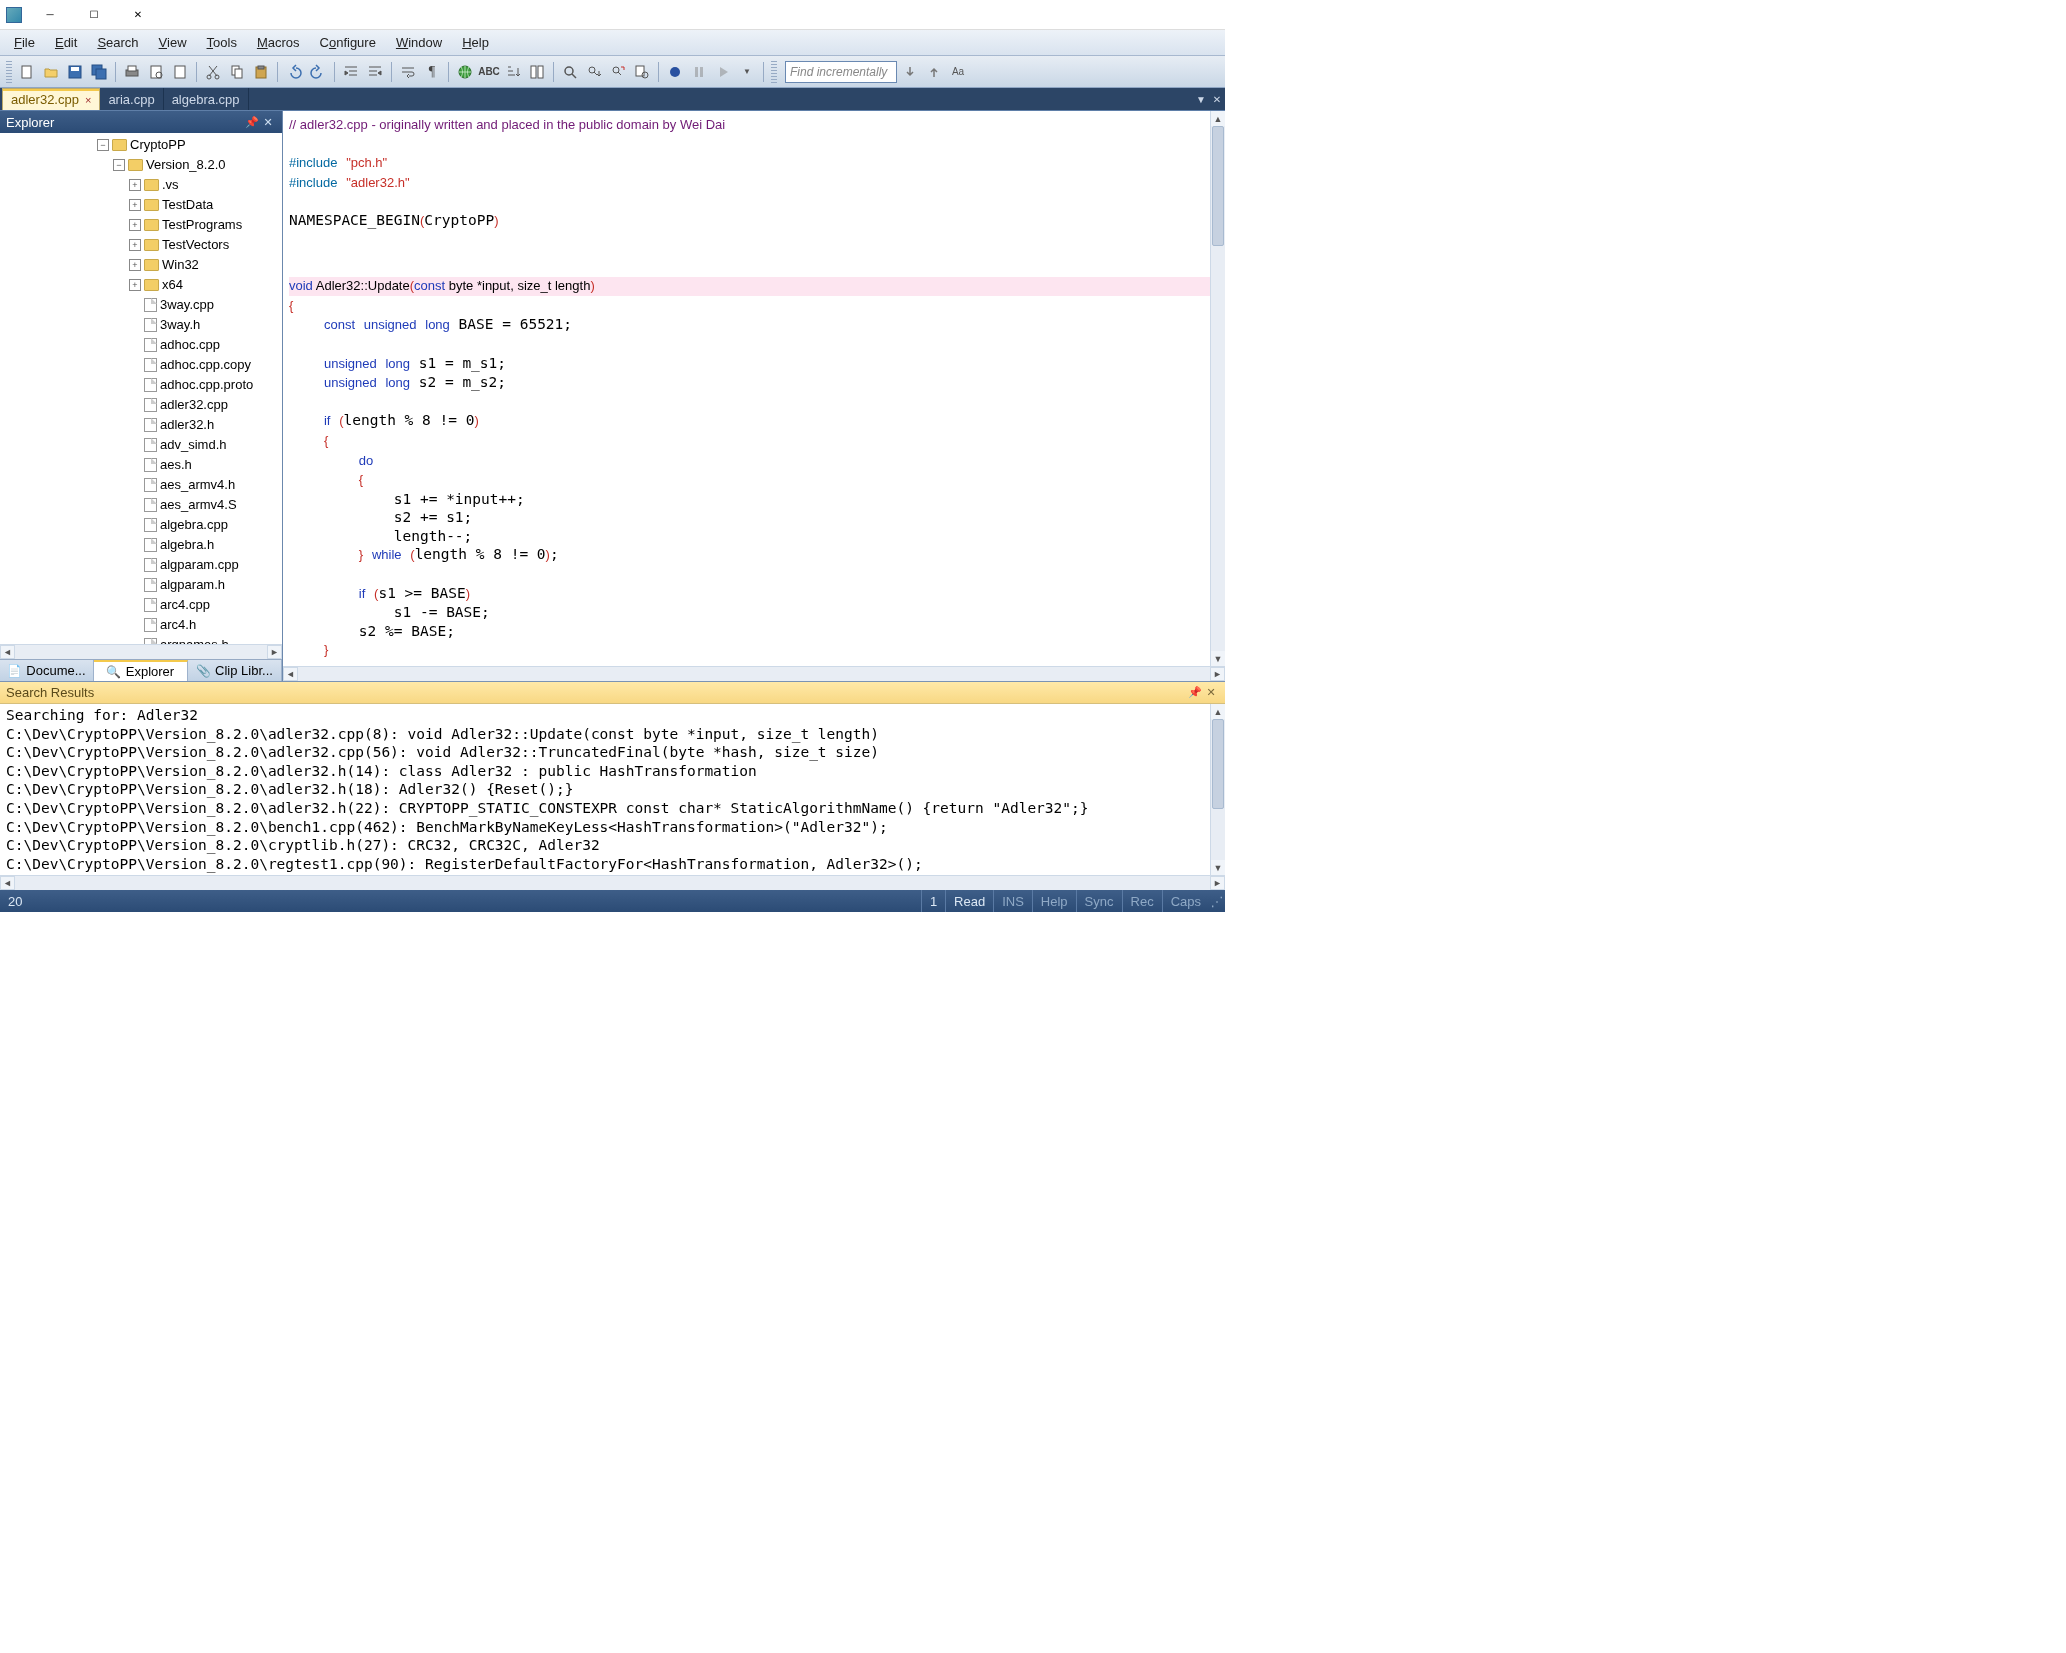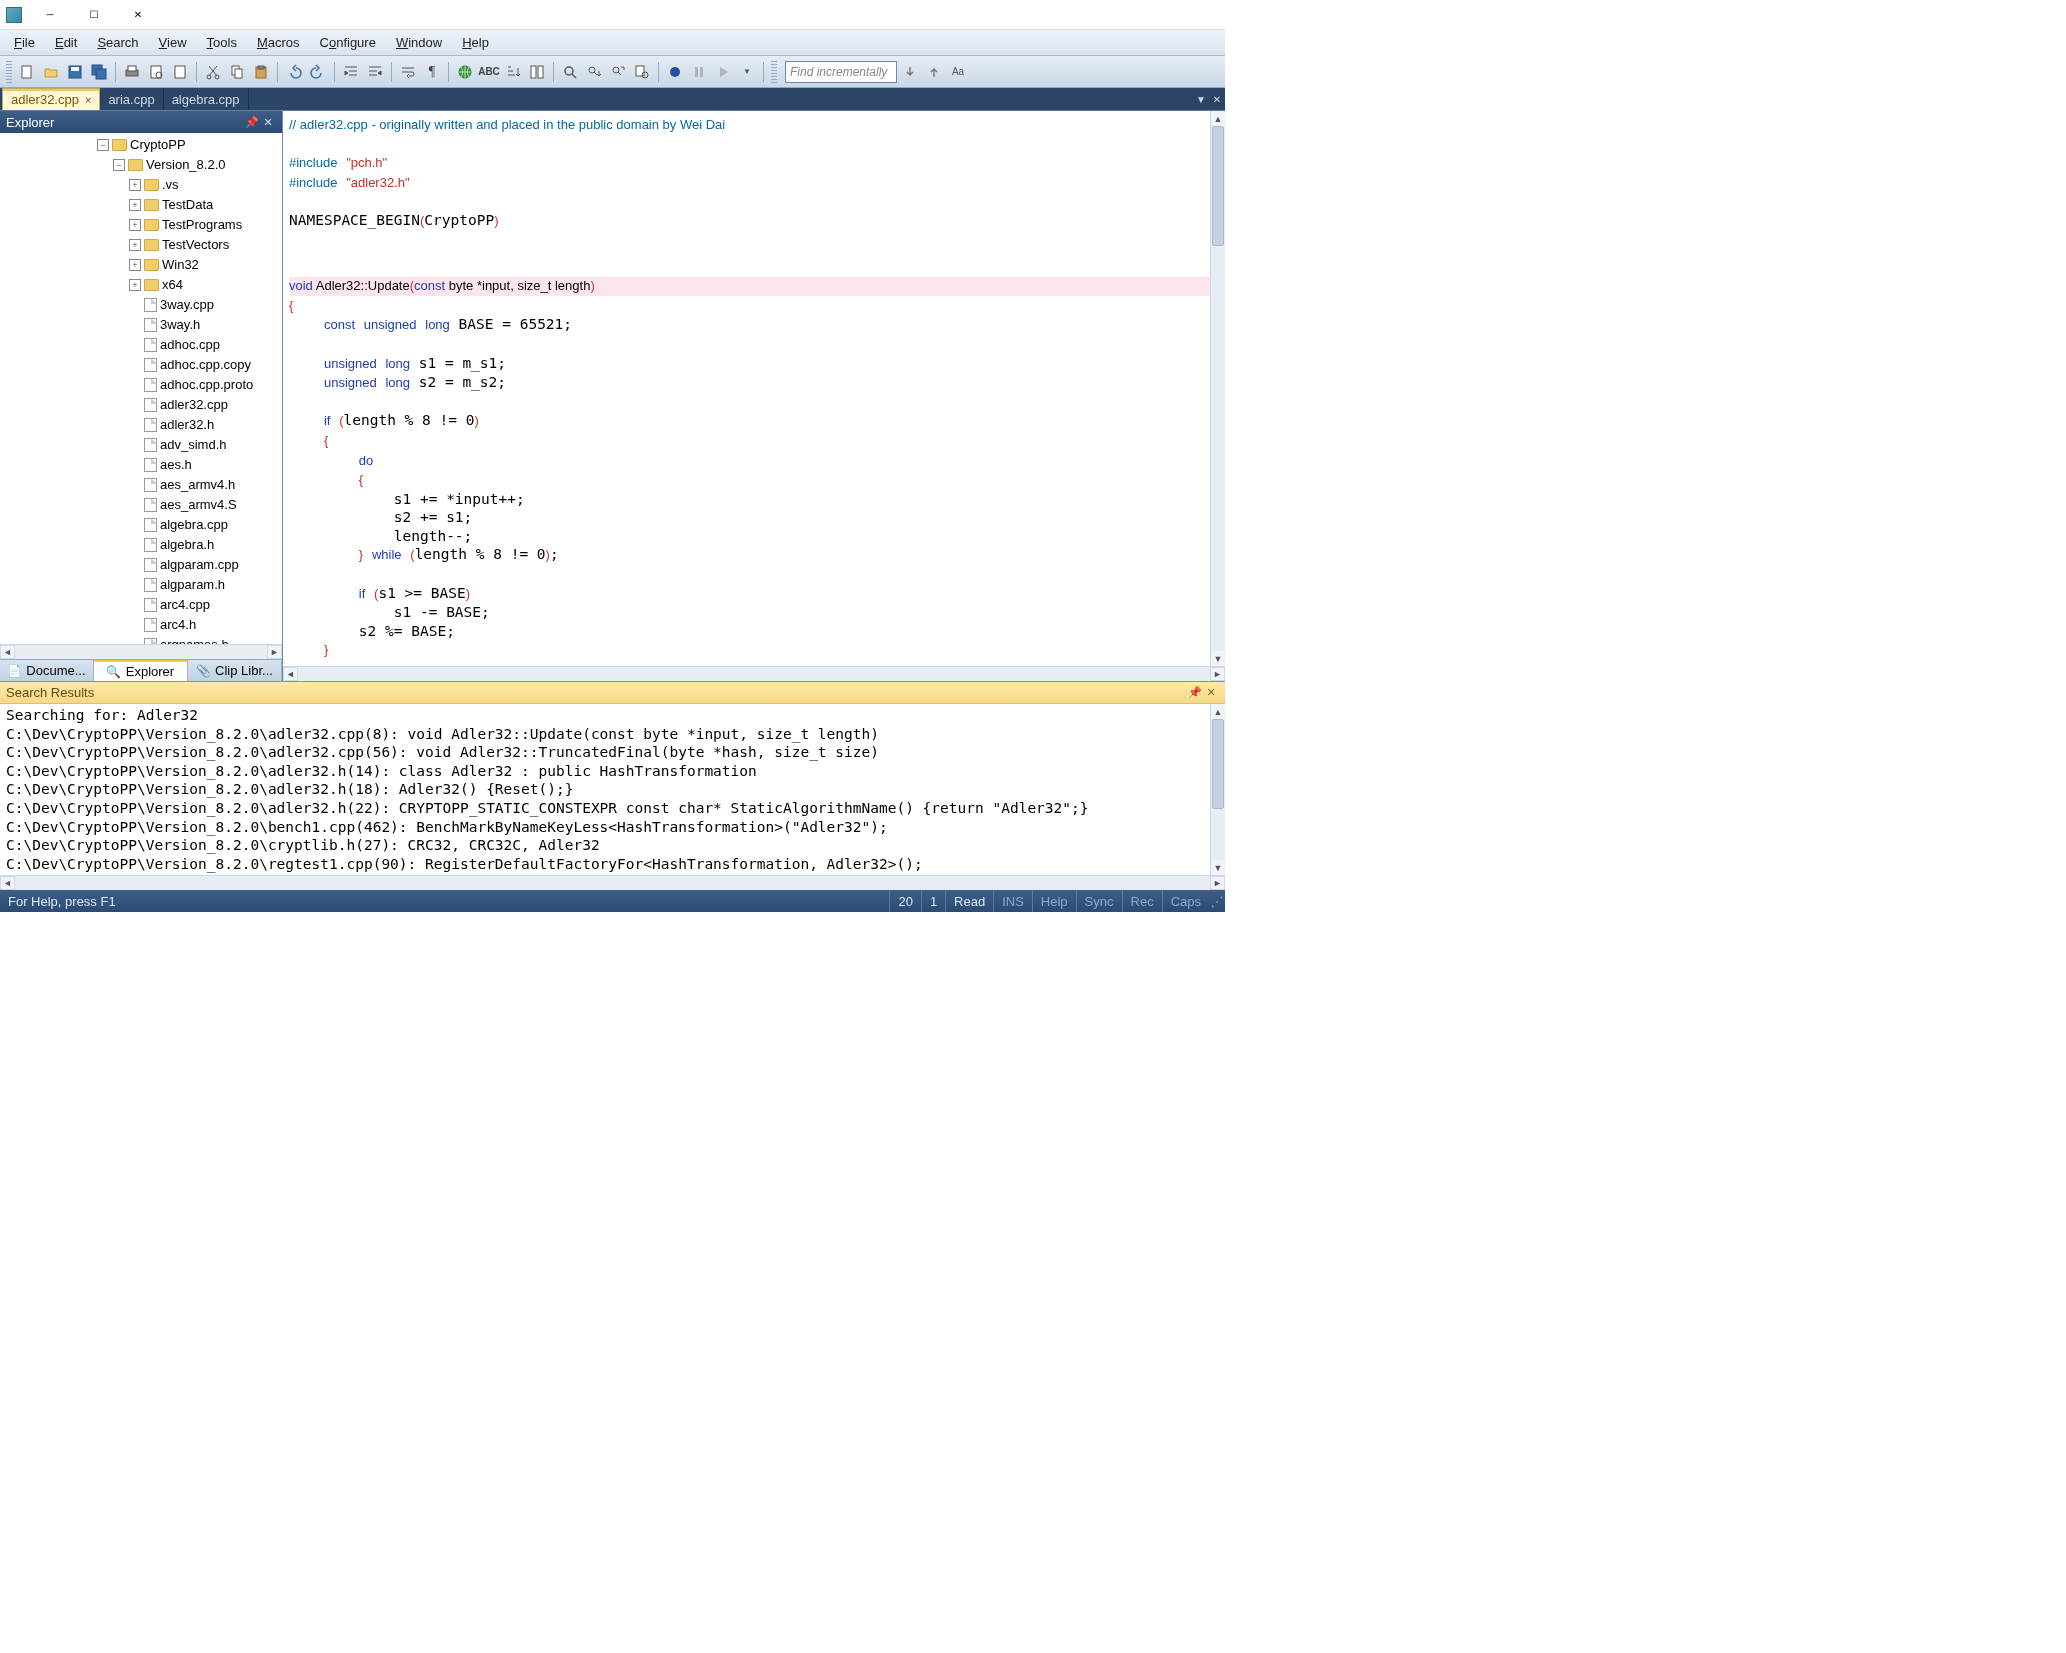--- a/index.html
+++ b/index.html
@@ -61,21 +61,21 @@
 .editor-scroll { flex:1; overflow:hidden; position:relative; }
 .editor pre { font-family:Consolas,monospace; font-size:14.5px; line-height:18.6px; padding:4px 6px; white-space:pre; }
 .editor .vscroll { position:absolute; right:0; top:0; bottom:0; width:15px; background:#e8edf4; border-left:1px solid #cdd9e7; }
 .editor .vscroll .thumb { position:absolute; left:1px; right:1px; top:15px; height:120px; background:#c6d1e0; border:1px solid #a8bad0; border-radius:2px; }
 .editor .vscroll .arrow { position:absolute; left:0; right:0; height:15px; display:flex; align-items:center; justify-content:center; font-size:9px; color:#555; background:#f0f4f9; }
 .editor .hscroll { height:15px; background:#e8edf4; border-top:1px solid #cdd9e7; display:flex; }
 .editor .hscroll .arrow { width:15px; display:flex; align-items:center; justify-content:center; font-size:9px; color:#555; background:#f0f4f9; border:1px solid #cdd9e7; }
 .lh-270 { background:#fde5f0; display:inline-block; width:100%;margin-top:28px; }
 
 
-.c-comment { color:#0369a1; }
+.c-comment { color:#701a75; }
 .c-pre { color:#0369a1; }
 .c-str { color:#c62f28; }
 .c-kw { color:#1f3bb8; }
 .c-paren { color:#c62f28; }
 
 
 .search-panel { flex:0 0 198px; display:flex; flex-direction:column; border-top:1px solid #7b93b3; }
 .search-title { height:22px; background:linear-gradient(#ffe9a8,#f8d884); display:flex; align-items:center; padding:0 6px; color:#5a4a1a; border-bottom:1px solid #d6bf7c; font-size:12px; }
 .search-title .pspacer { flex:1; }
 .search-title .pbtn { width:16px; display:flex; justify-content:center; color:#7c6a3c; font-size:11px; }
@@ -561,21 +561,20 @@
     </div>
   </div>
   <div class="search-hscroll">
     <div class="arrow">◄</div>
     <div class="track"></div>
     <div class="arrow">►</div>
   </div>
 </div>
 
 <div class="statusbar">
-  <div class="cell">For Help, press F1</div>
   <div class="cell">20</div>
   <div class="cell">1</div>
   <div class="cell">Read</div>
   <div class="cell dim">INS</div>
   <div class="cell dim">Help</div>
   <div class="cell dim">Sync</div>
   <div class="cell dim">Rec</div>
   <div class="cell dim">Caps</div>
   <div class="grip">⋰</div>
 </div>

